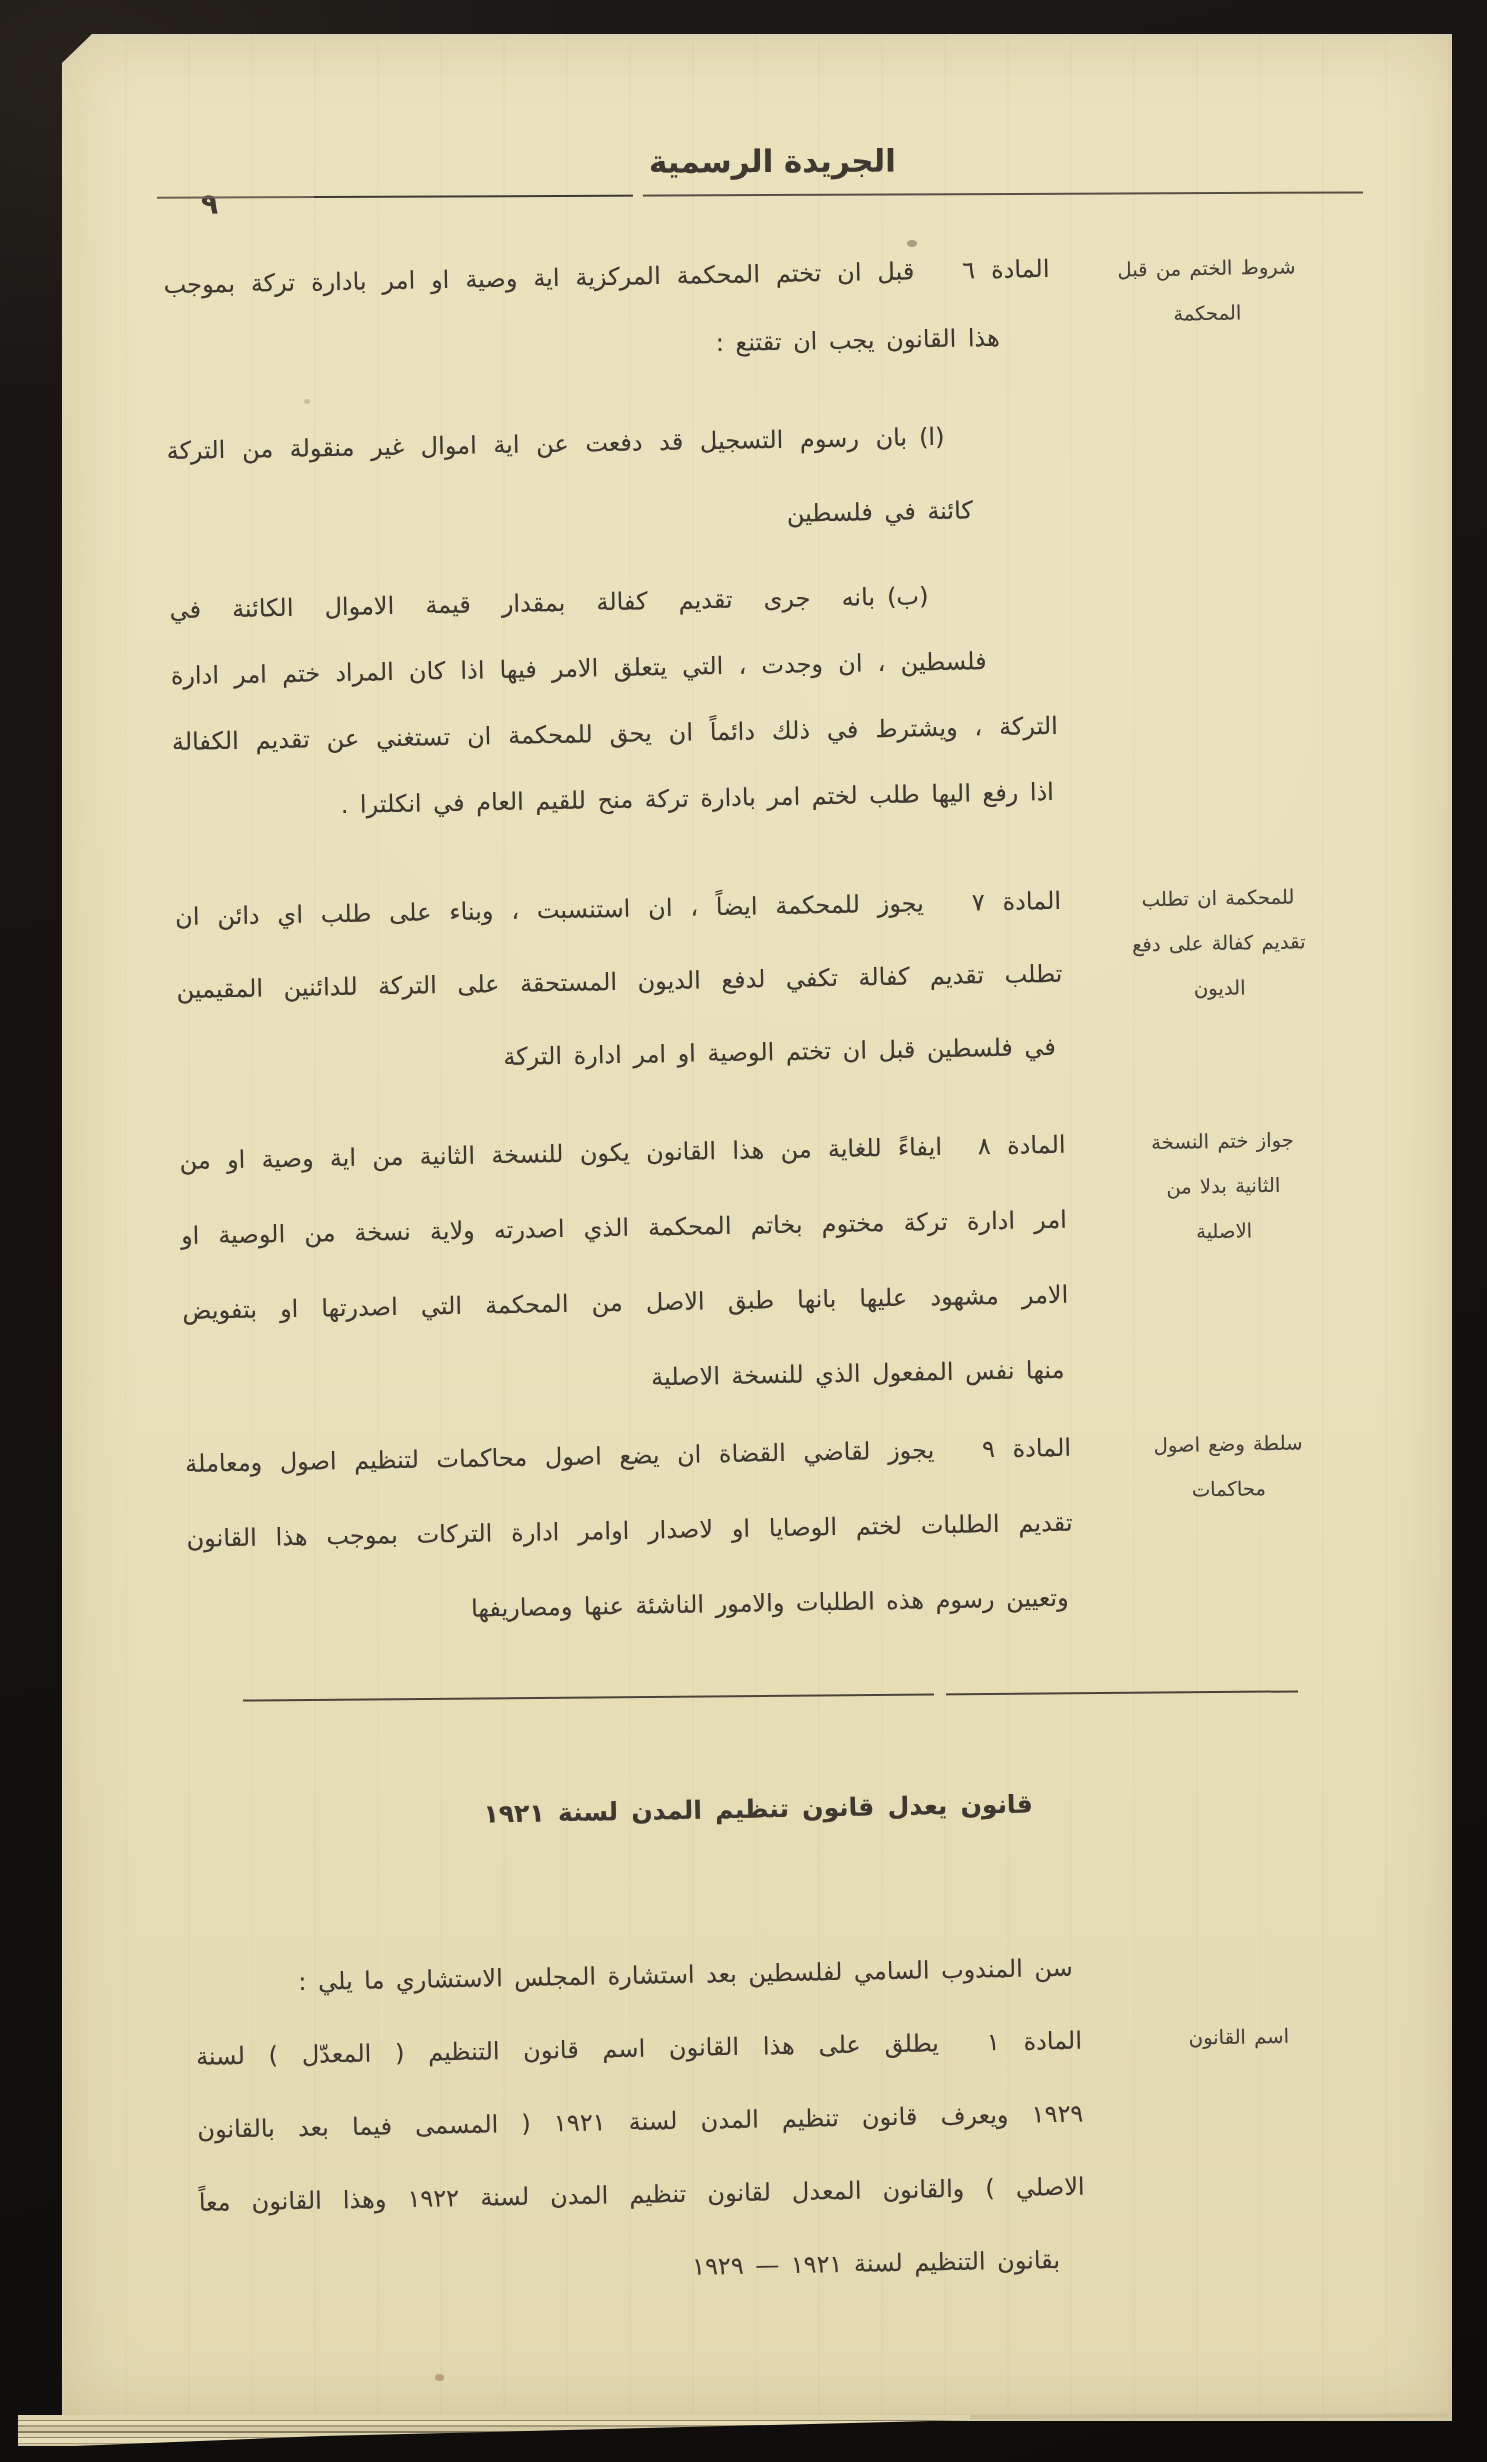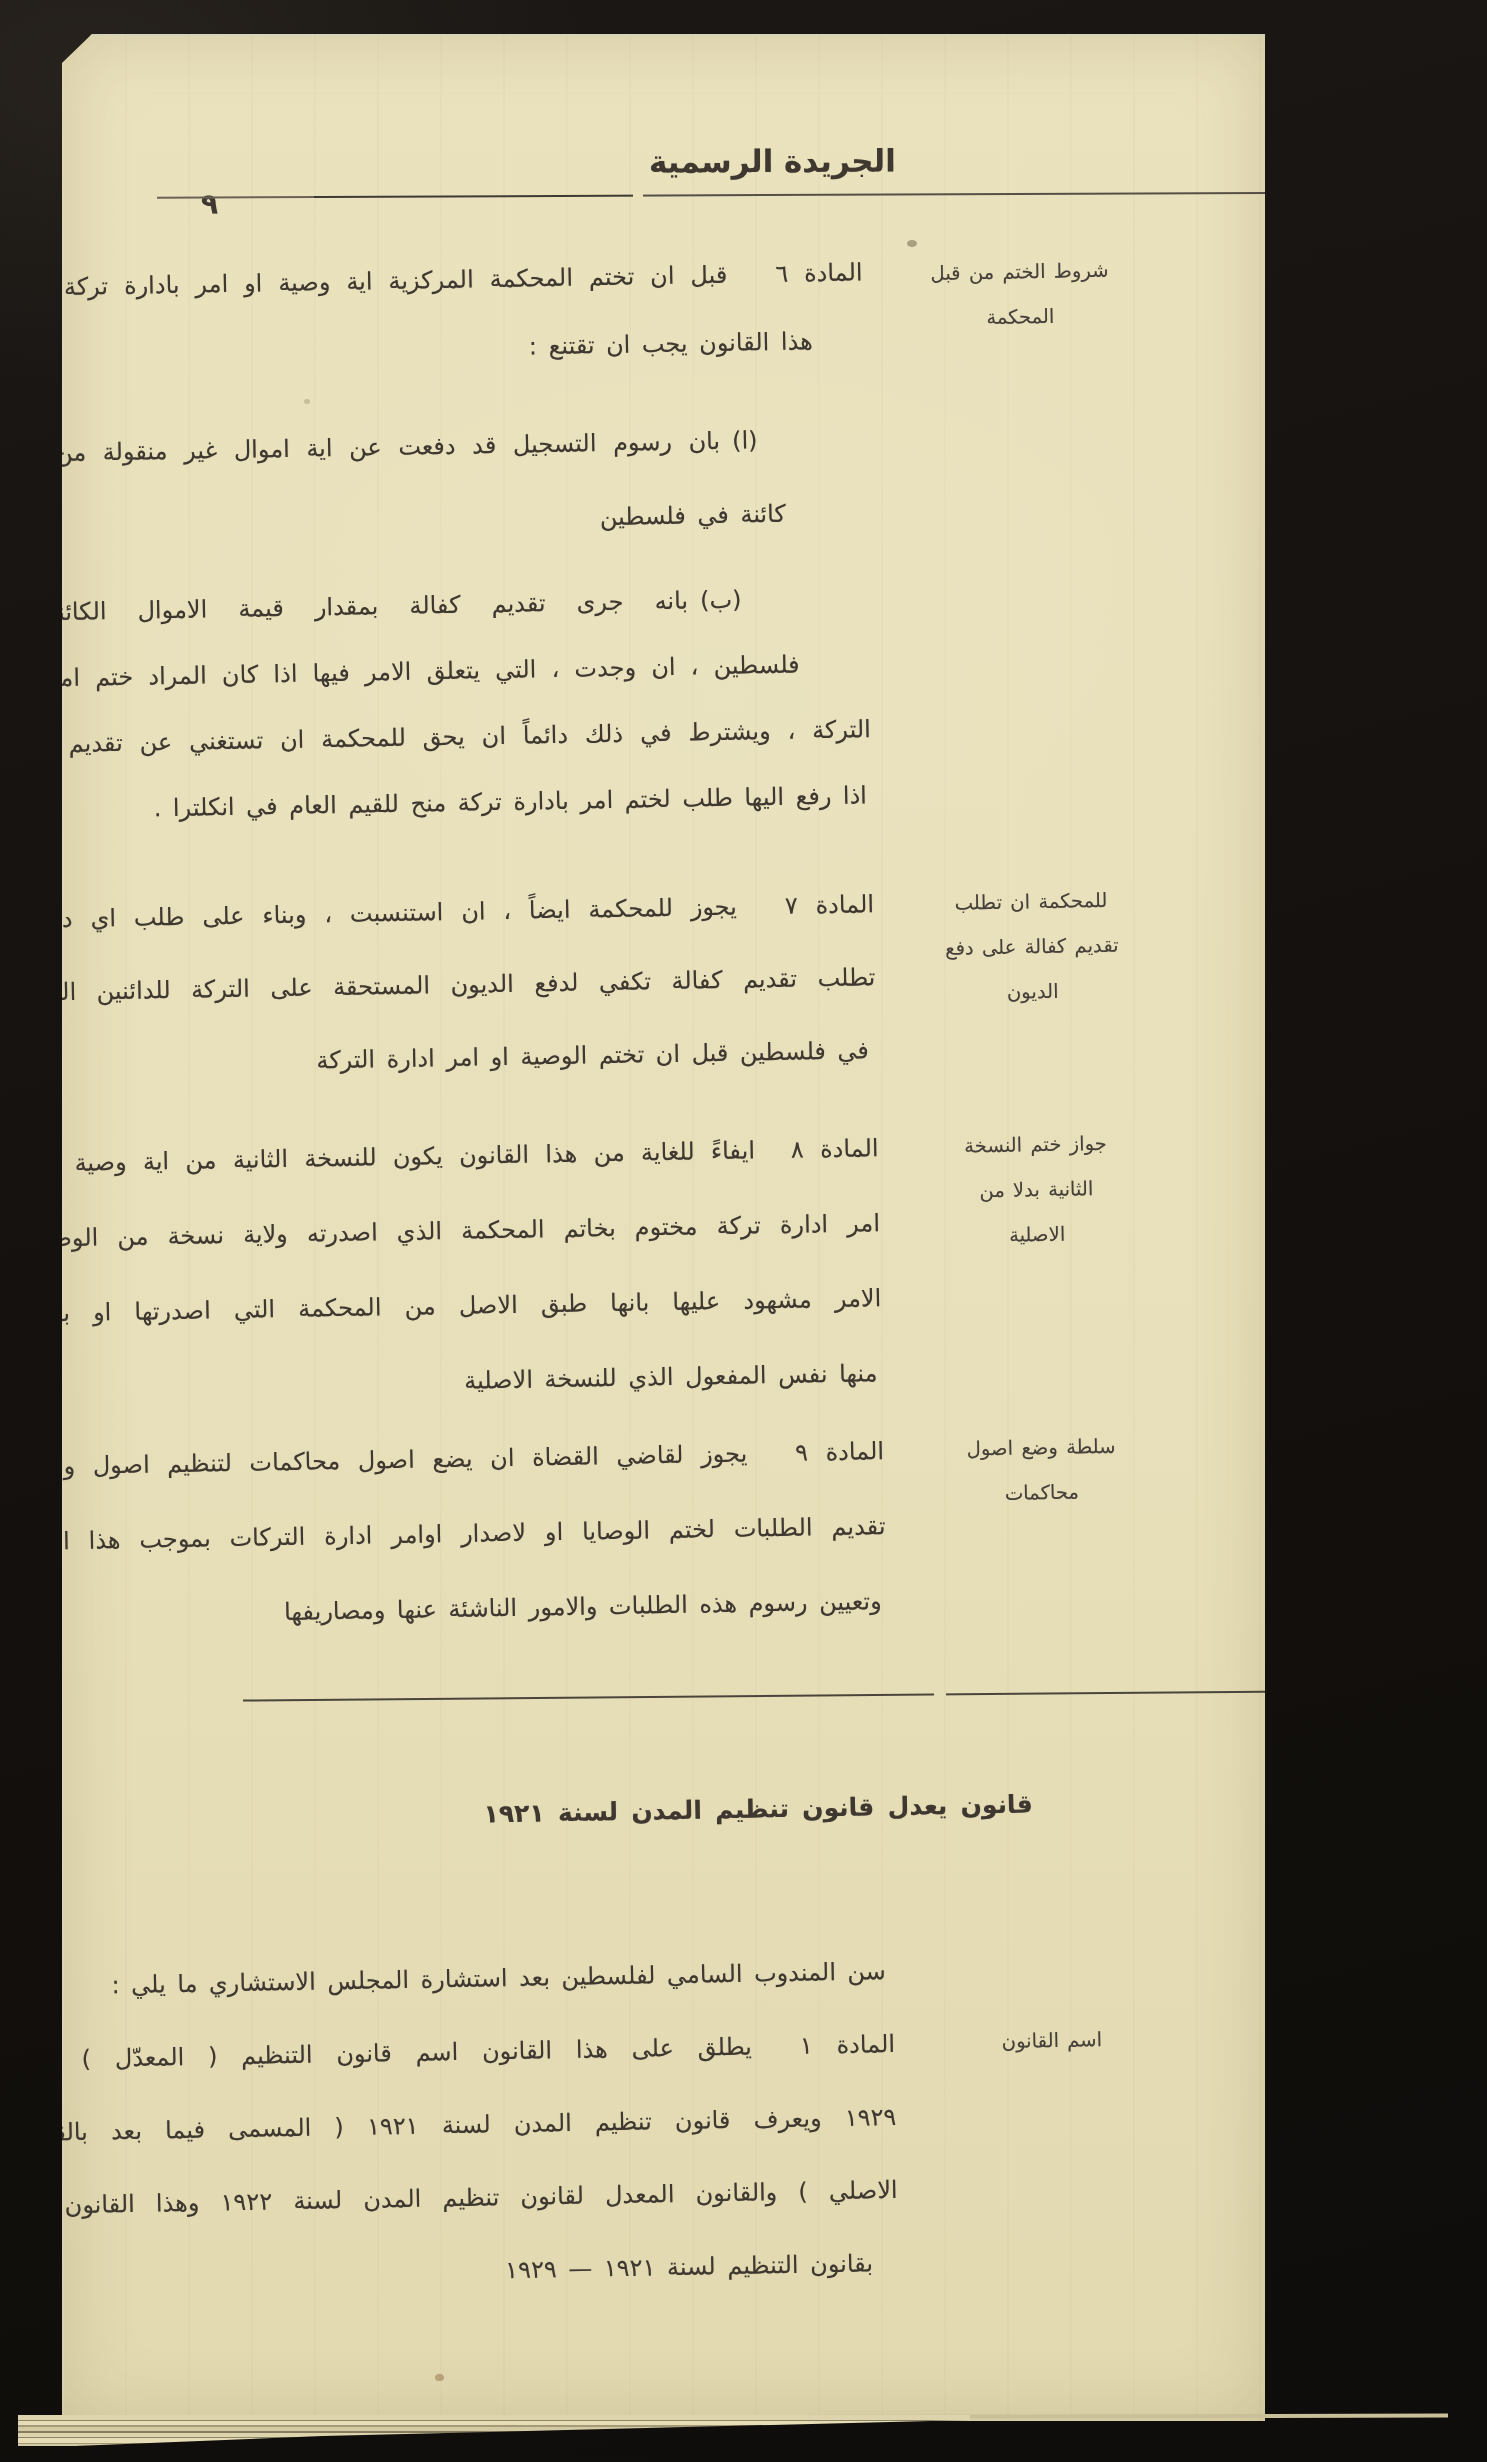--- a/index.html
+++ b/index.html
@@ -6,21 +6,21 @@
   body{
     width:1487px;height:2462px;position:relative;overflow:hidden;
     background:
       radial-gradient(912px 587px at 6% 3%, rgba(60,54,46,.35), transparent 55%),
       linear-gradient(165deg,#1c1815 0%,#14110e 45%,#0f0d0b 100%);
     font-family:"DejaVu Sans", sans-serif;
     direction:rtl;
   }
   
   .sheet{
-    position:absolute;left:62px;top:34px;width:1203px;height:2387px;
+    position:absolute;left:62px;top:34px;width:1390px;height:2387px;
     background:
       radial-gradient(1043px 717px at 55% 28%, rgba(255,255,255,.06), transparent 65%),
       repeating-linear-gradient(90deg, rgba(120,100,60,.03) 0 2px, transparent 2px 63px),
       linear-gradient(180deg,#eae2bd 0%,#e8e0ba 55%,#e2d9b1 100%);
     clip-path:polygon(30px 0, 100% 0, 100% 2170px, 1408px 100%, 0 100%, 0 29px);
     box-shadow:
       inset 0 0 72px rgba(115,95,55,.20),
       inset 0 2px 0 rgba(215,225,218,.45),
       inset 2px 0 0 rgba(255,255,255,.18);
   }

